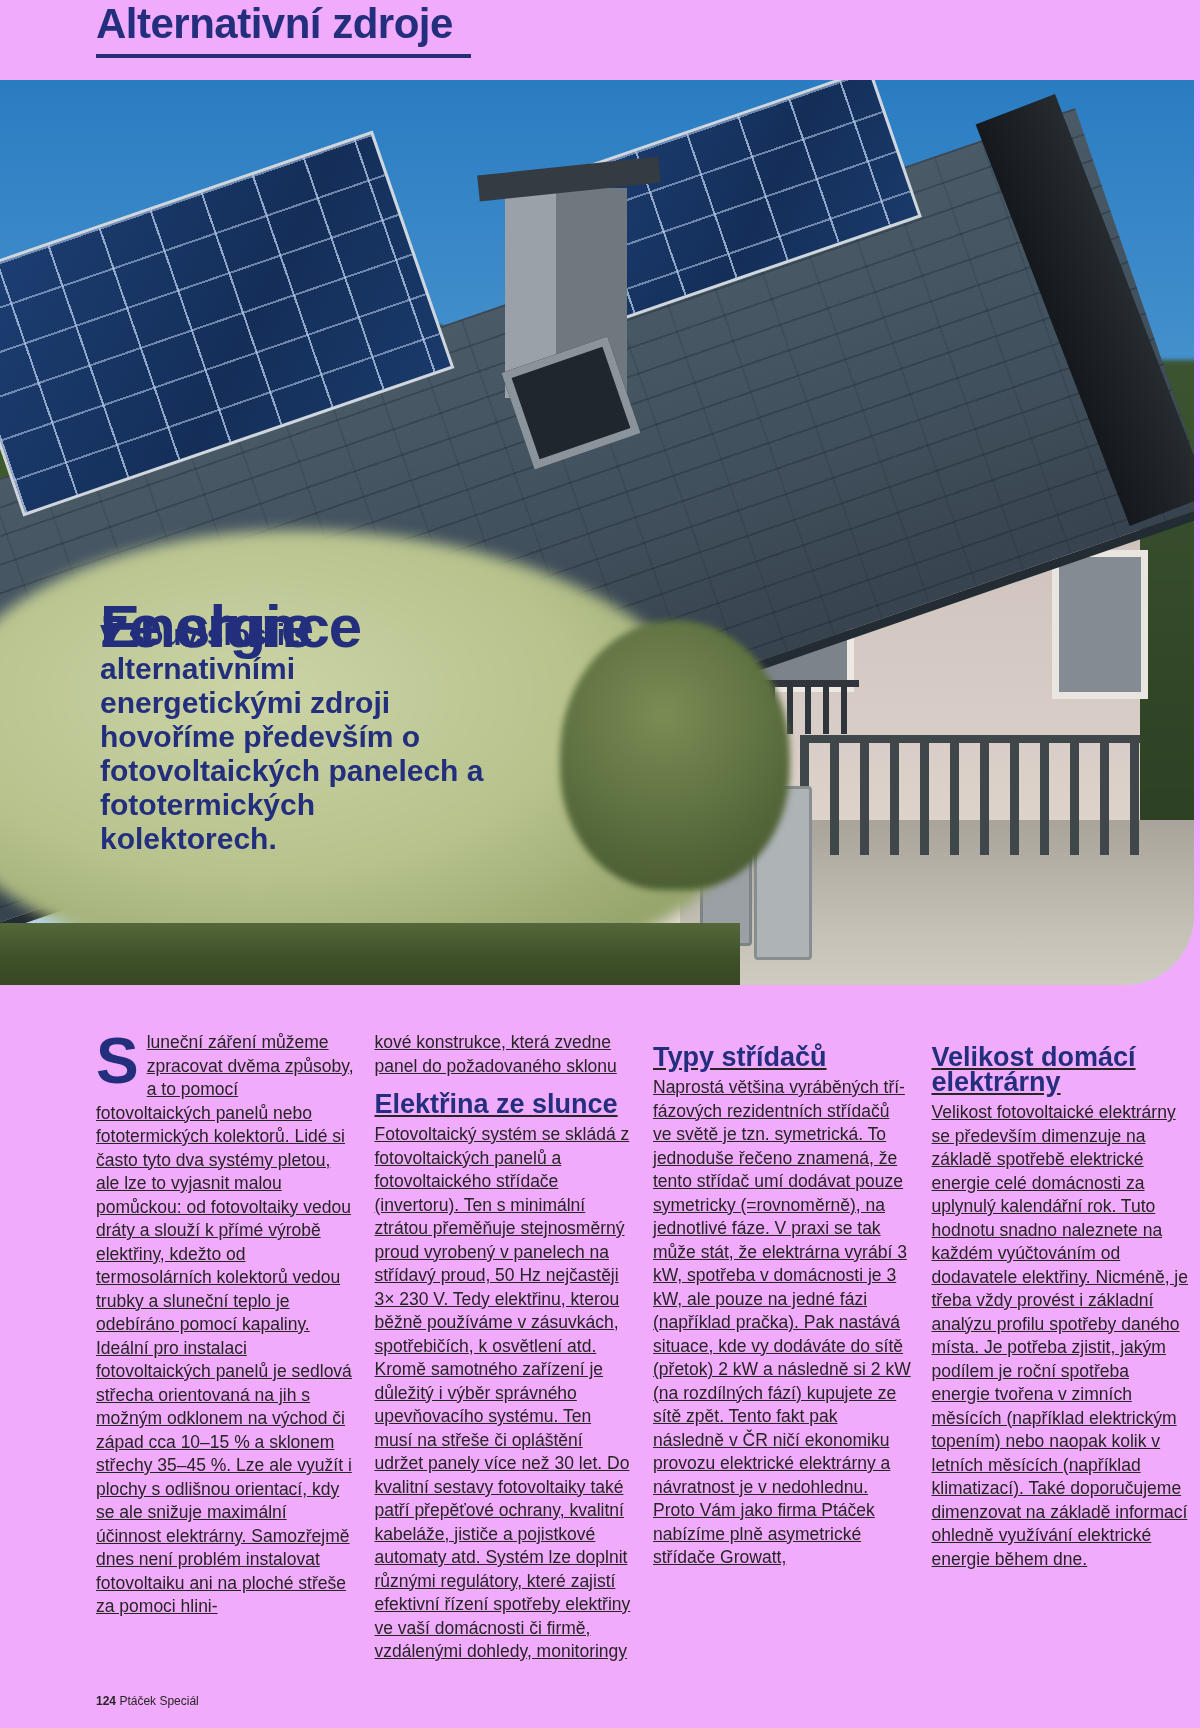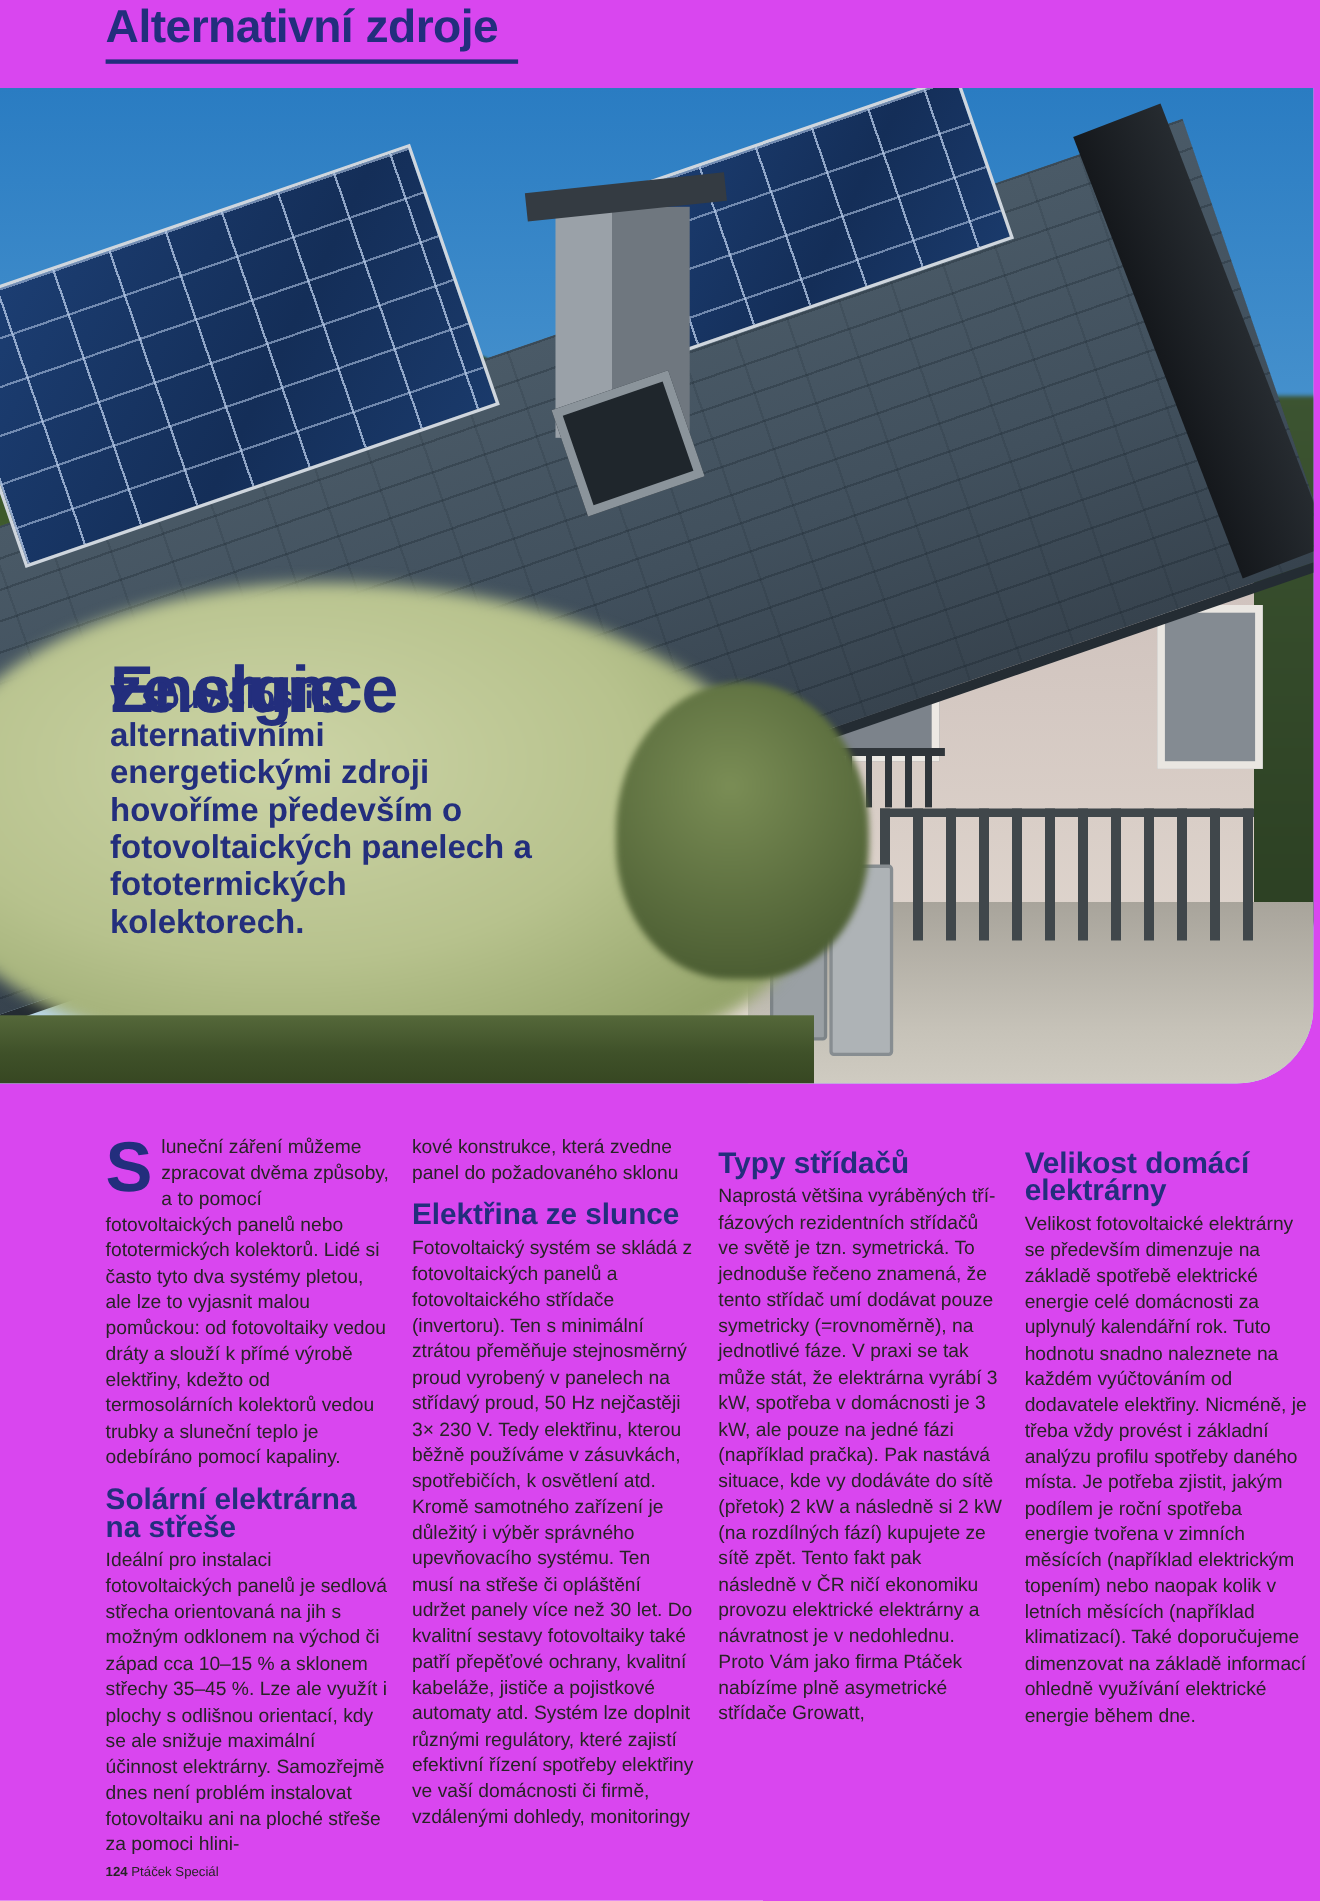--- a/index.html
+++ b/index.html
@@ -1,18 +1,18 @@
 <!DOCTYPE html>
 <html lang="cs"><head>
 <meta charset="utf-8">
 <style>
   html,body{margin:0;padding:0;}
   body{background:#ffffff;}
-  .page{position:relative;width:1200px;height:1728px;background:#d946ef;overflow:hidden;
-        font-family:"Liberation Sans", sans-serif;color:#272425;}
+  .page{position:relative;width:1200px;height:1728px;background:#f0abfc;overflow:hidden;
+        font-family:"Liberation Sans", sans-serif;color:#272425;text-decoration:underline;}
 
   
   .kicker-wrap{padding:2px 0 0 96px;}
   .kicker{display:inline-block;margin:0;font-size:42px;line-height:44px;font-weight:bold;
           color:#232e7d;border-bottom:4px solid #232e7d;padding:0 18px 8px 0;letter-spacing:-0.5px;}
 
   
   .photo{position:relative;margin-top:22px;width:1194px;height:905px;overflow:hidden;
          border-radius:0 0 70px 0;background:#9cc3e2;}
   .photo *{position:absolute;}
@@ -133,21 +133,20 @@
         <div>ze slunce</div>
       </div>
       <div class="hero-sub">V souvislosti s alternativními energetickými zdroji hovoříme především o fotovoltaických panelech a fototermických kolektorech.</div>
     </div>
   </div>
 
   <div class="cols">
 
     <div class="col">
       <p><span class="dropcap">S</span><span>luneční záření můžeme zpracovat dvěma způsoby, a to pomocí fotovoltaických panelů nebo fototermických kolektorů. Lidé si často tyto dva systémy pletou, ale lze to vyjasnit malou pomůckou: od fotovoltaiky vedou dráty a slouží k přímé výrobě elektřiny, kdežto od termosolárních kolektorů vedou trubky a sluneční teplo je odebíráno pomocí kapaliny.</span></p>
-      <h2 class="col-heading">Solární elektrárna na střeše</h2>
       <p>Ideální pro instalaci fotovoltaických panelů je sedlová střecha orientovaná na jih s možným odklonem na východ či západ cca 10–15 % a sklonem střechy 35–45 %. Lze ale využít i plochy s odlišnou orientací, kdy se ale snižuje maximální účinnost elektrárny. Samozřejmě dnes není problém instalovat fotovoltaiku ani na ploché střeše za pomoci hlini-</p>
     </div>
 
     <div class="col">
       <p>kové konstrukce, která zvedne panel do požadovaného sklonu</p>
       <h2 class="col-heading">Elektřina ze slunce</h2>
       <p>Fotovoltaický systém se skládá z fotovoltaických panelů a fotovoltaického střídače (invertoru). Ten s minimální ztrátou přeměňuje stejnosměrný proud vyrobený v panelech na střídavý proud, 50 Hz nejčastěji 3× 230 V. Tedy elektřinu, kterou běžně používáme v zásuvkách, spotřebičích, k osvětlení atd. Kromě samotného zařízení je důležitý i výběr správného upevňovacího systému. Ten musí na střeše či opláštění udržet panely více než 30 let. Do kvalitní sestavy fotovoltaiky také patří přepěťové ochrany, kvalitní kabeláže, jističe a pojistkové automaty atd. Systém lze doplnit různými regulátory, které zajistí efektivní řízení spotřeby elektřiny ve vaší domácnosti či firmě, vzdálenými dohledy, monitoringy</p>
     </div>
 
     <div class="col">

